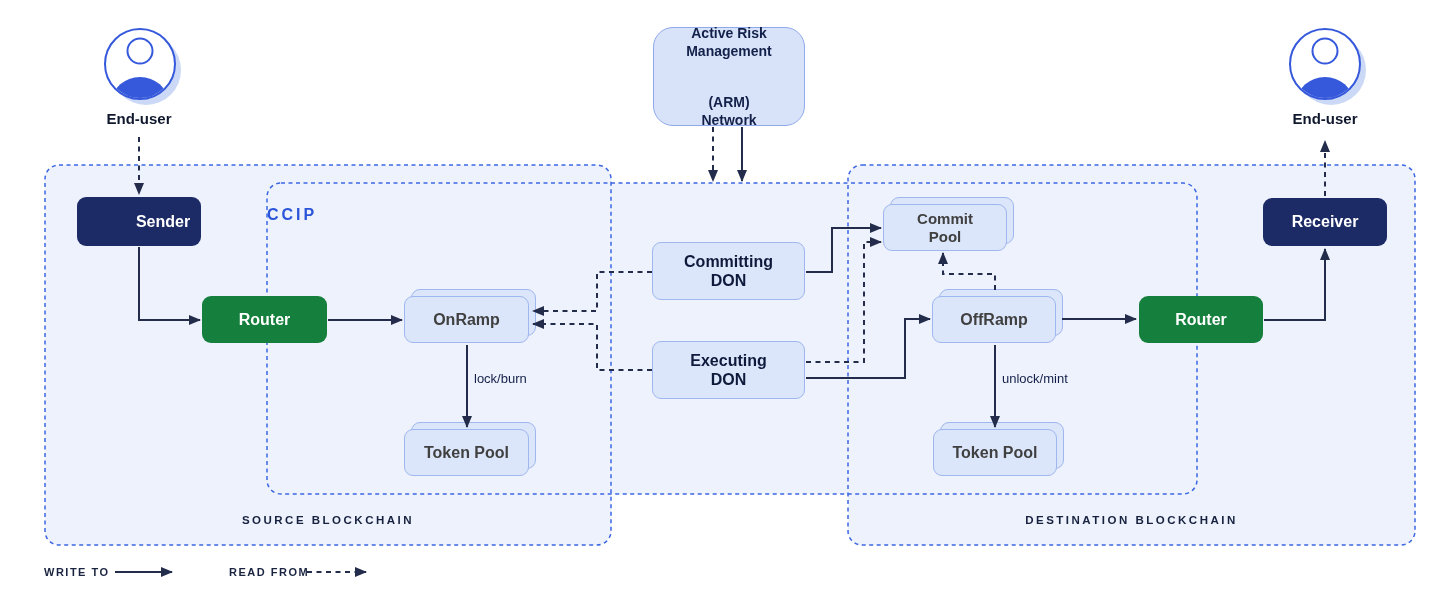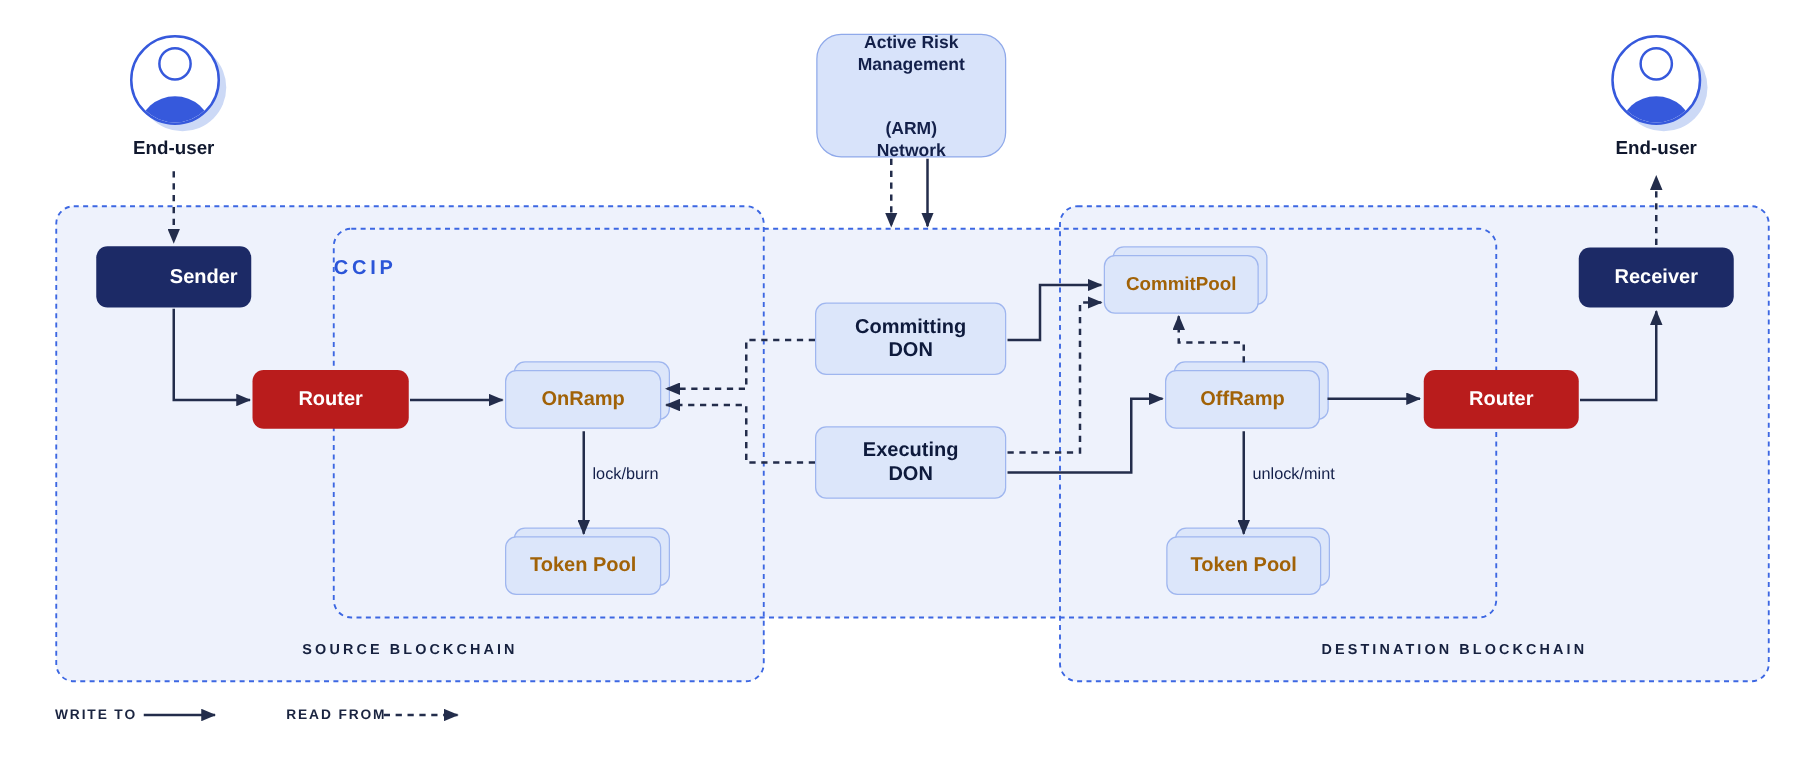--- a/index.html
+++ b/index.html
@@ -9,32 +9,32 @@
   }
   svg.layer{position:absolute;left:0;top:0;pointer-events:none;}
   #containers-layer{z-index:1;}
   #connectors-layer{z-index:3;}
   .node{
     position:absolute;z-index:2;box-sizing:border-box;
     display:flex;align-items:center;justify-content:center;text-align:center;
     border-radius:9px;font-weight:bold;font-size:16px;line-height:1.2;
   }
   .node.navy{background:#1c2a66;color:#ffffff;}
-  .node.blue{background:#b91c1c;color:#ffffff;}
+  .node.blue{background:#15803d;color:#ffffff;}
   .node.light{background:#dce6fa;border:1.5px solid #9fb6ef;color:#0e1a3c;}
   .node.arm{background:#d8e3fa;border:1.5px solid #8fa9ea;color:#13204a;font-size:14px;line-height:1.32;border-radius:20px;}
   .node.stacked{background:none;border:none;}
   .node.stacked .stack{
     position:absolute;left:7px;top:-7px;width:100%;height:100%;box-sizing:border-box;
     background:#dce6fa;border:1.5px solid #9fb6ef;border-radius:9px;
   }
   .node.stacked .face{
     position:absolute;left:0;top:0;width:100%;height:100%;box-sizing:border-box;
-    background:#dce6fa;border:1.5px solid #9fb6ef;border-radius:9px;color:#a16207;
-    display:flex;flex-direction:row;align-items:center;justify-content:center;
+    background:#dce6fa;border:1.5px solid #9fb6ef;border-radius:9px;color:#404040;
+    display:flex;flex-direction:column;align-items:center;justify-content:center;
   }
   .twoline span{display:block;}
   .user-icon{position:absolute;z-index:2;}
   .user-label{
     position:absolute;z-index:2;text-align:center;font-weight:bold;
     font-size:15px;color:#10182e;
   }
   .section-label{
     position:absolute;z-index:2;text-align:center;font-weight:bold;
     font-size:11.5px;letter-spacing:2.5px;color:#16213f;
@@ -95,21 +95,21 @@
     <div>
       <span style="display:block;">Active Risk</span>
       <span style="display:block;">Management</span>
       <span style="display:block;margin-top:32px;">(ARM)</span>
       <span style="display:block;">Network</span>
     </div>
   </div>
 
   <div class="ccip-label" style="left:267px;top:206px;width:930px;">CCIP</div>
   <div class="section-label" style="left:45px;top:514px;width:566px;">SOURCE BLOCKCHAIN</div>
-  <div class="section-label" style="left:848px;top:514px;width:567px;padding-left:32px;">DESTINATION BLOCKCHAIN</div>
+  <div class="section-label" style="left:848px;top:514px;width:567px;">DESTINATION BLOCKCHAIN</div>
 
   <div class="node navy" style="left:77px;top:197px;width:124px;height:49px;padding-left:48px;">
     <span>Sender</span>
   </div>
   <div class="node blue" style="left:202px;top:296px;width:125px;height:47px;">
     <span>Router</span>
   </div>
   <div class="node light stacked" style="left:404px;top:296px;width:125px;height:47px;">
     <div class="stack"></div>
     <div class="face">

